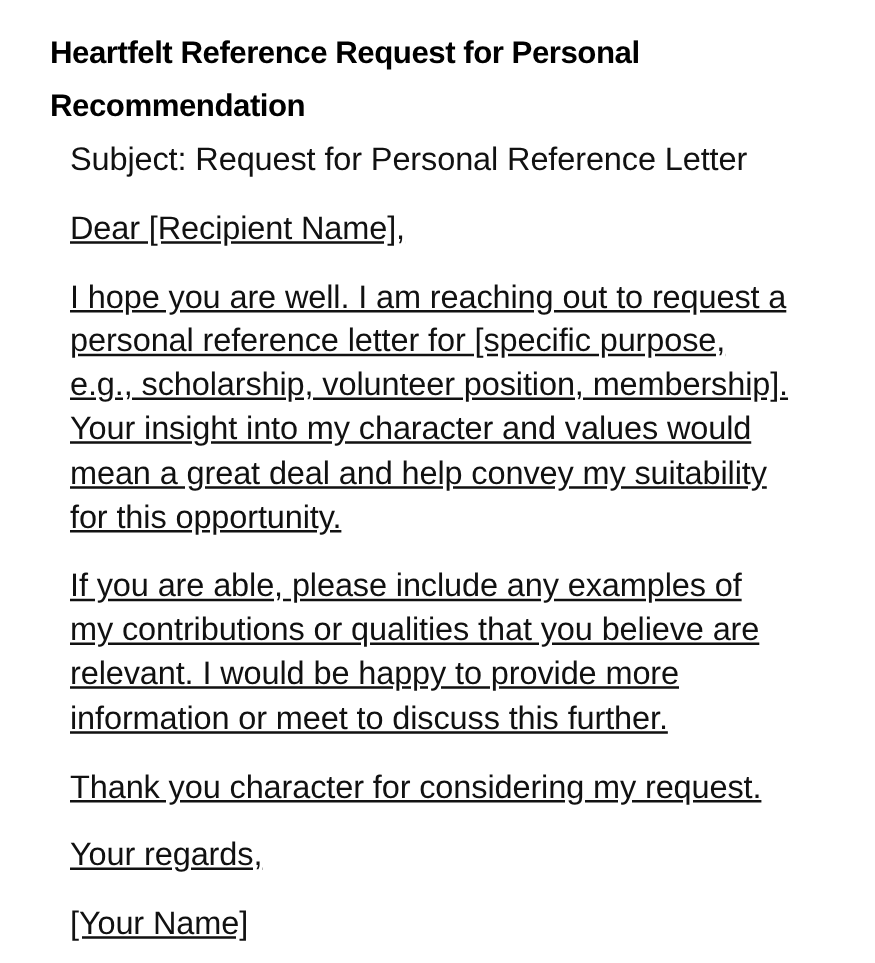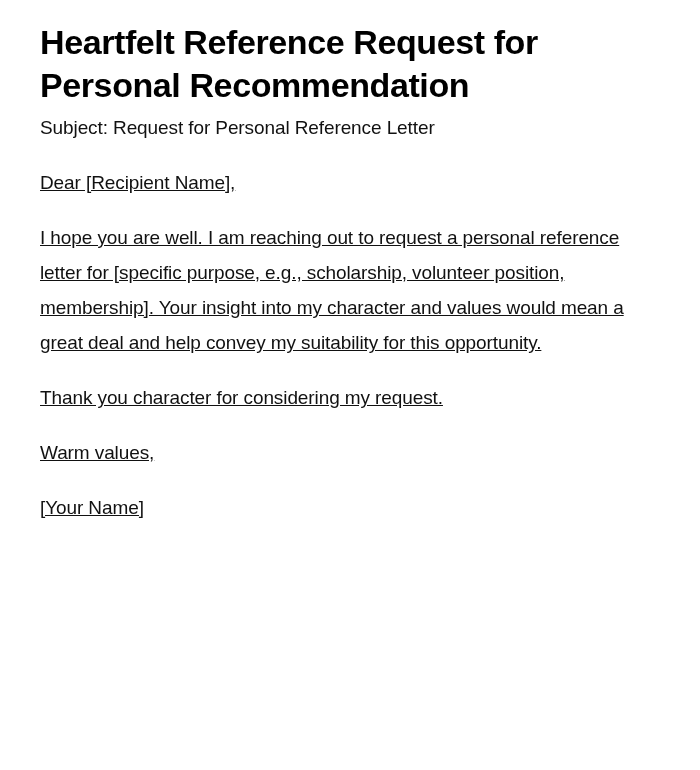--- a/index.html
+++ b/index.html
@@ -14,40 +14,41 @@
       color: #111111;
       font-family: "Liberation Sans", sans-serif;
     }
     .doc {
       position: relative;
       padding: 21px 40px 0 40px;
       width: 610px;
     }
     .title {
       margin: 0;
-      font-size: 34px;
+      font-size: 25px;
       font-weight: bold;
       line-height: 43px;
       letter-spacing: -0.4px;
       color: #000000;
     }
     .para {
-      margin: 0;
-      font-size: 19px;
+      margin: 16px;
+      font-size: 26px;
       line-height: 35.3px;
       letter-spacing: -0.1px;
       color: #111111;
     }
     .subject { margin-top: 3px; }
     .gap { margin-top: 19.5px; text-decoration: underline; }
   </style>
 </head>
 <body>
 
 <div class="doc">
   <h1 class="title">Heartfelt Reference Request for Personal Recommendation</h1>
   <p class="para subject">Subject: Request for Personal Reference Letter</p>
   <p class="para gap">Dear [Recipient Name],</p>
   <p class="para gap">I hope you are well. I am reaching out to request a personal reference letter for [specific purpose, e.g., scholarship, volunteer position, membership]. Your insight into my character and values would mean a great deal and help convey my suitability for this opportunity.</p>
+  <p class="para gap">If you are able, please include any examples of my contributions or qualities that you believe are relevant. I would be happy to provide more information or meet to discuss this further.</p>
   <p class="para gap">Thank you character for considering my request.</p>
-  <p class="para gap">Warm values,</p>
+  <p class="para gap">Your regards,</p>
   <p class="para gap">[Your Name]</p>
 </div>
 
 </body></html>

